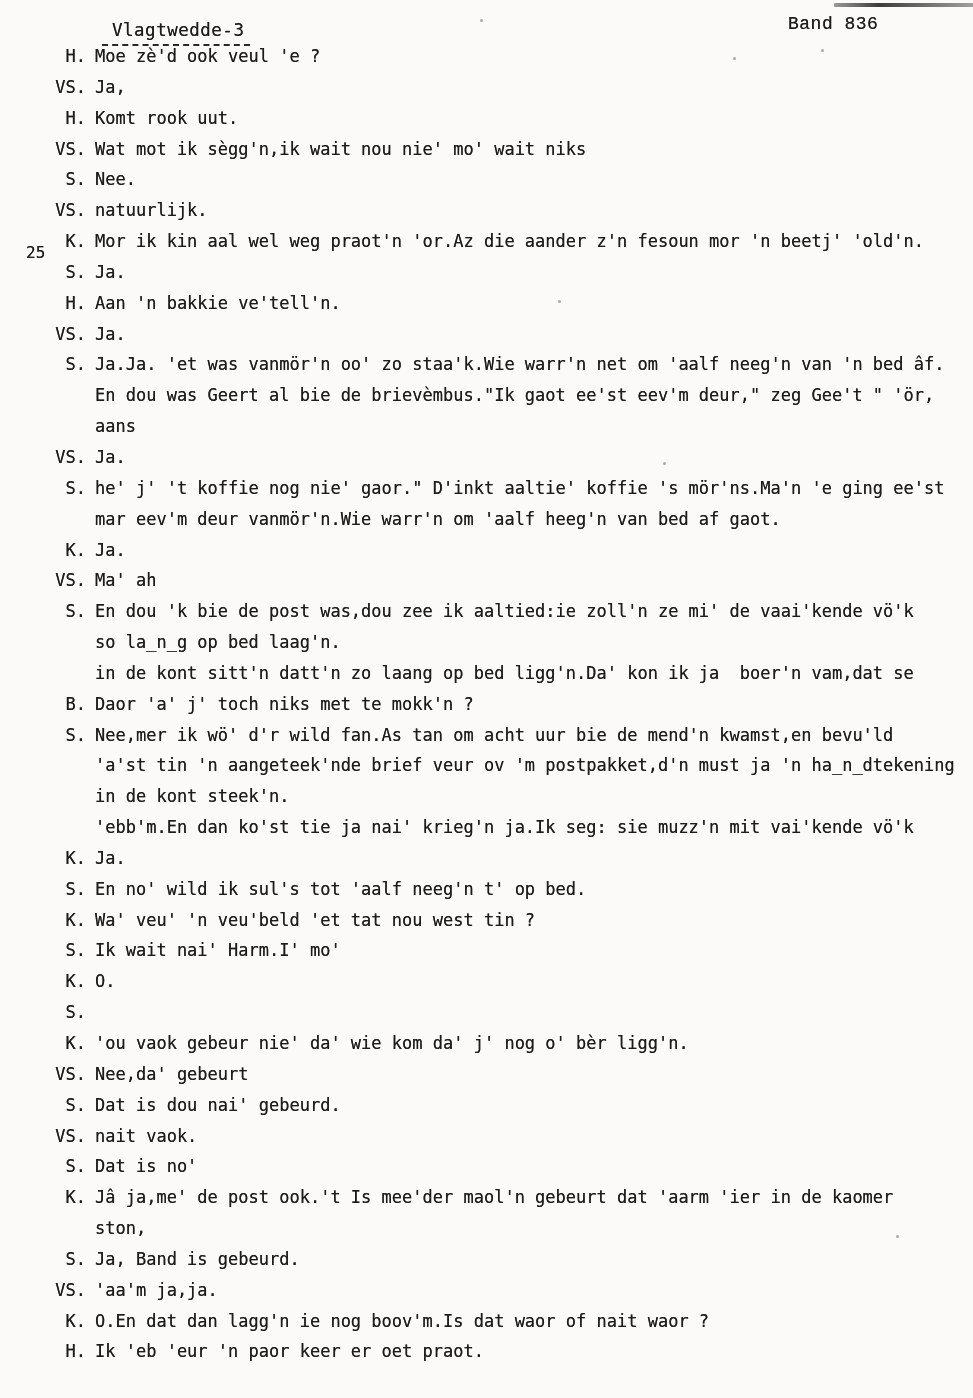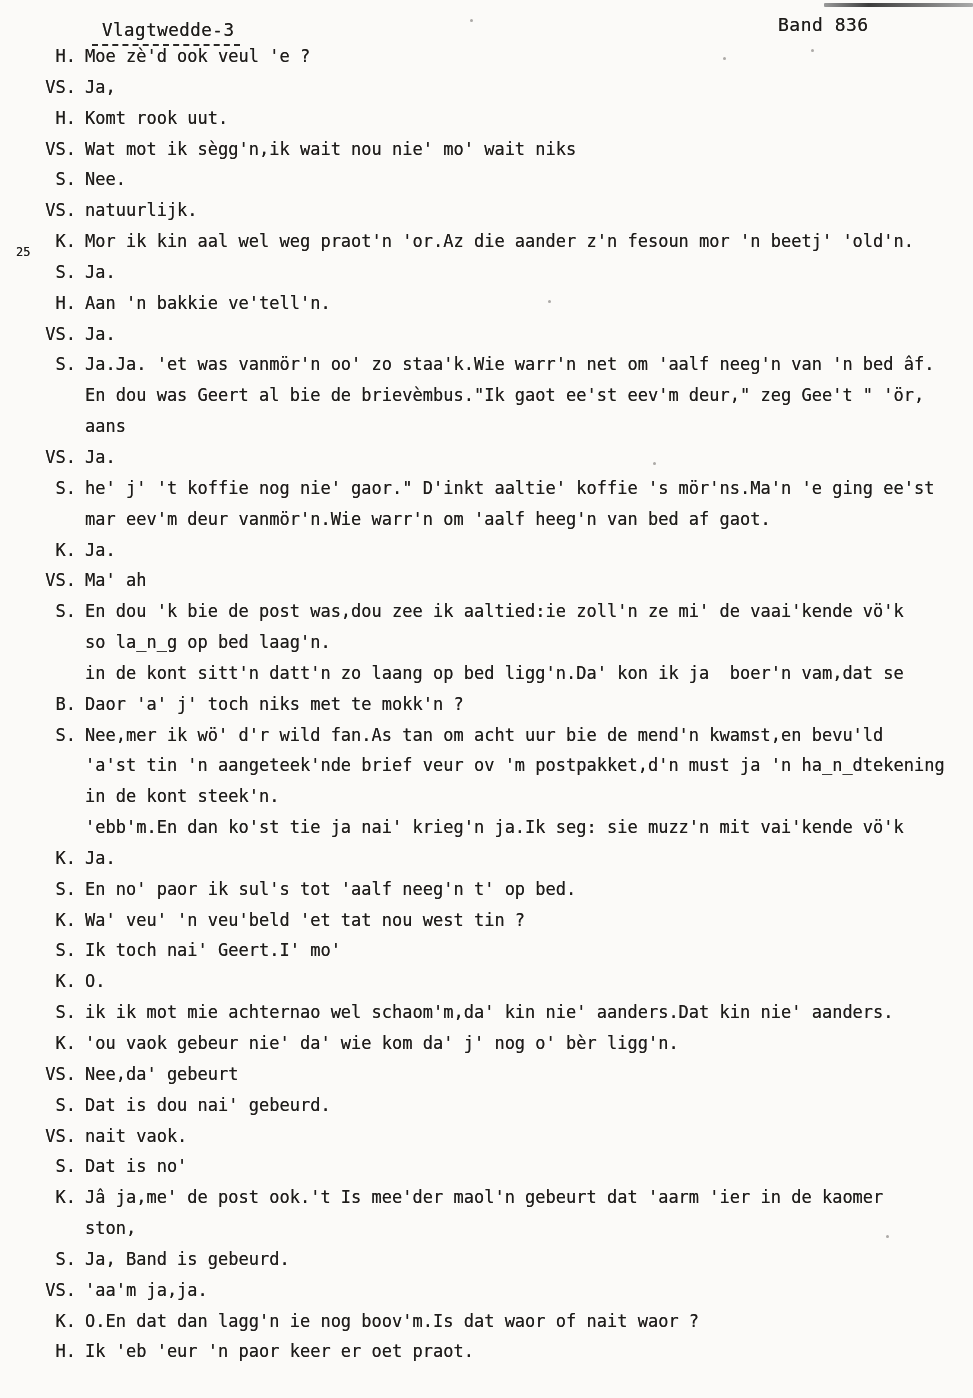--- a/index.html
+++ b/index.html
@@ -4,21 +4,21 @@
 <style>
   html, body { margin: 0; padding: 0; }
   body {
     width: 973px; height: 1398px;
     background: #fbfaf8;
     font-family: "DejaVu Sans Mono", "Liberation Mono", monospace;
     color: #1e1c1a;
     position: relative;
     overflow: hidden;
   }
-  .page { position: absolute; inset: 0; }
+  .page { position: absolute; inset: 0; margin-left: 10px; }
 
   .scan-artifact {
     position: absolute; left: 824px; top: 3px; width: 149px; height: 4px;
     background: linear-gradient(to right, #9a9a9a, #3c3c3c 30%, #7b7b7b 70%, #aaa);
     border-radius: 1px;
   }
   .speck {
     position: absolute; width: 3px; height: 3px; border-radius: 50%;
     background: #6b6865; opacity: .55;
   }
@@ -29,20 +29,21 @@
     padding: 0 6px 4px 10px;
     border-bottom: 2px dashed #2b2927;
     text-shadow: 0 0 .5px rgba(25,22,20,.8);
     white-space: pre;
   }
   .band-label {
     position: absolute; left: 778px; top: 14px;
     font-size: 18px; letter-spacing: .5px;
     text-shadow: 0 0 .5px rgba(25,22,20,.8);
     white-space: pre;
+    font-family: Liberation Mono, monospace;
   }
 
   .transcript {
     position: absolute; left: 30px; top: 47px; width: 935px;
   }
   .row {
     position: relative;
     height: 30.85px;
     display: flex;
     align-items: flex-start;
@@ -52,21 +53,21 @@
   }
   .spk {
     flex: 0 0 46px; width: 46px;
     text-align: right; white-space: pre;
   }
   .txt {
     margin-left: 9px; white-space: pre;
   }
   .margin-note {
     position: absolute; left: -14px; top: 11px;
-    font-size: 12px;
+    font-size: 16px;
   }
 </style>
 </head>
 <body>
 
 <div class="page">
 
   <div class="scan-artifact"></div>
 
   <div class="speck" style="left:723px; top:57px;"></div>
@@ -185,37 +186,36 @@
       <div class="row">
         <span class="spk"></span>
         <span class="txt">'ebb'm.En dan ko'st tie ja nai' krieg'n ja.Ik seg: sie muzz'n mit vai'kende vö'k</span>
       </div>
       <div class="row">
         <span class="spk">K.</span>
         <span class="txt">Ja.</span>
       </div>
       <div class="row">
         <span class="spk">S.</span>
-        <span class="txt">En no' paor ik sul's tot 'aalf neeg'n t' op bed.</span>
+        <span class="txt">En no' wild ik sul's tot 'aalf neeg'n t' op bed.</span>
       </div>
       <div class="row">
         <span class="spk">K.</span>
         <span class="txt">Wa' veu' 'n veu'beld 'et tat nou west tin ?</span>
       </div>
       <div class="row">
         <span class="spk">S.</span>
-        <span class="txt">Ik toch nai' Geert.I' mo'</span>
+        <span class="txt">Ik wait nai' Harm.I' mo'</span>
       </div>
       <div class="row">
         <span class="spk">K.</span>
         <span class="txt">O.</span>
       </div>
       <div class="row">
         <span class="spk">S.</span>
-        <span class="txt">ik ik mot mie achternao wel schaom'm,da' kin nie' aanders.Dat kin nie' aanders.</span>
       </div>
       <div class="row">
         <span class="spk">K.</span>
         <span class="txt">'ou vaok gebeur nie' da' wie kom da' j' nog o' bèr ligg'n.</span>
       </div>
       <div class="row">
         <span class="spk">VS.</span>
         <span class="txt">Nee,da' gebeurt</span>
       </div>
       <div class="row">

